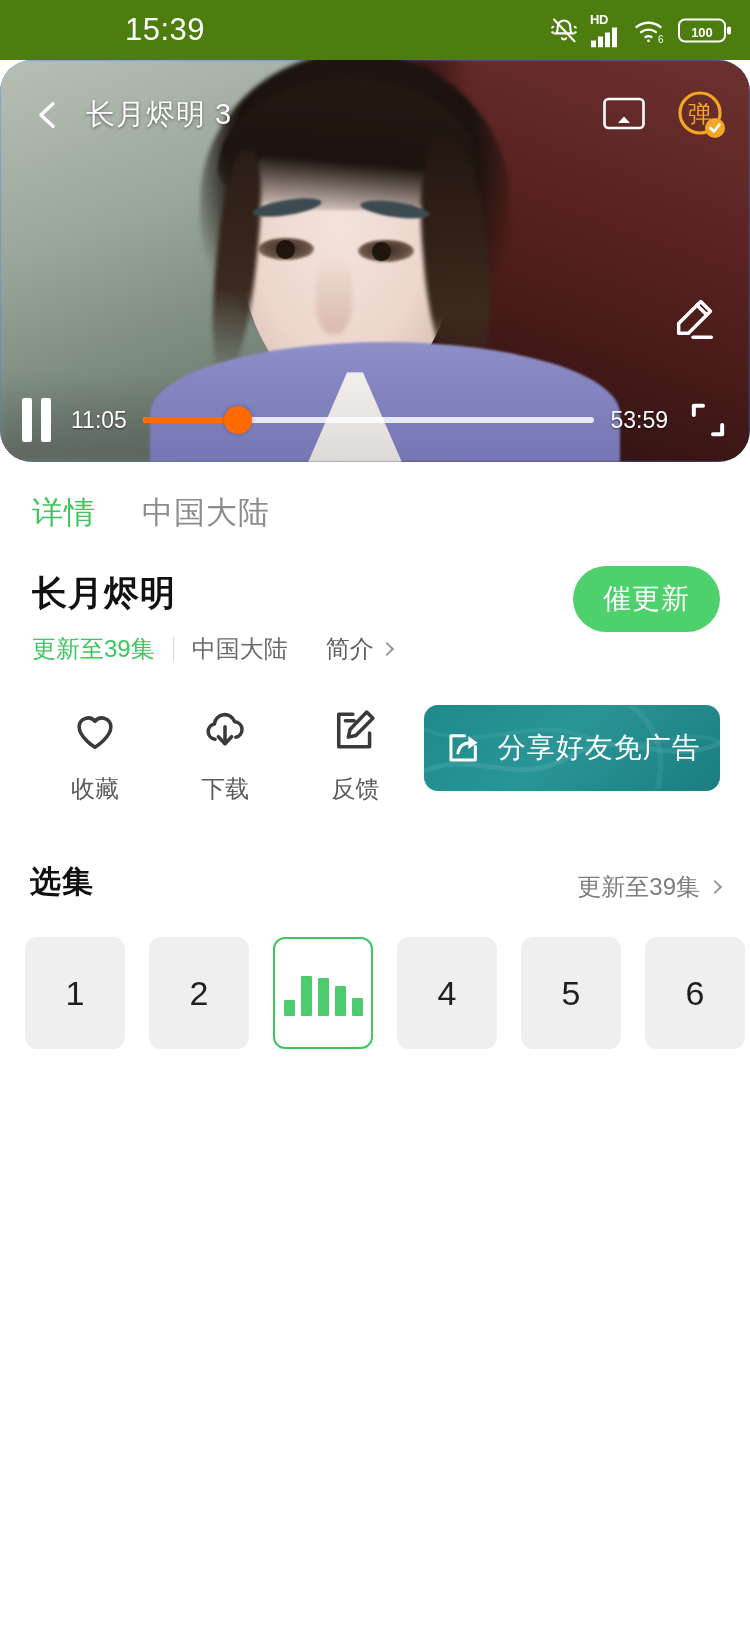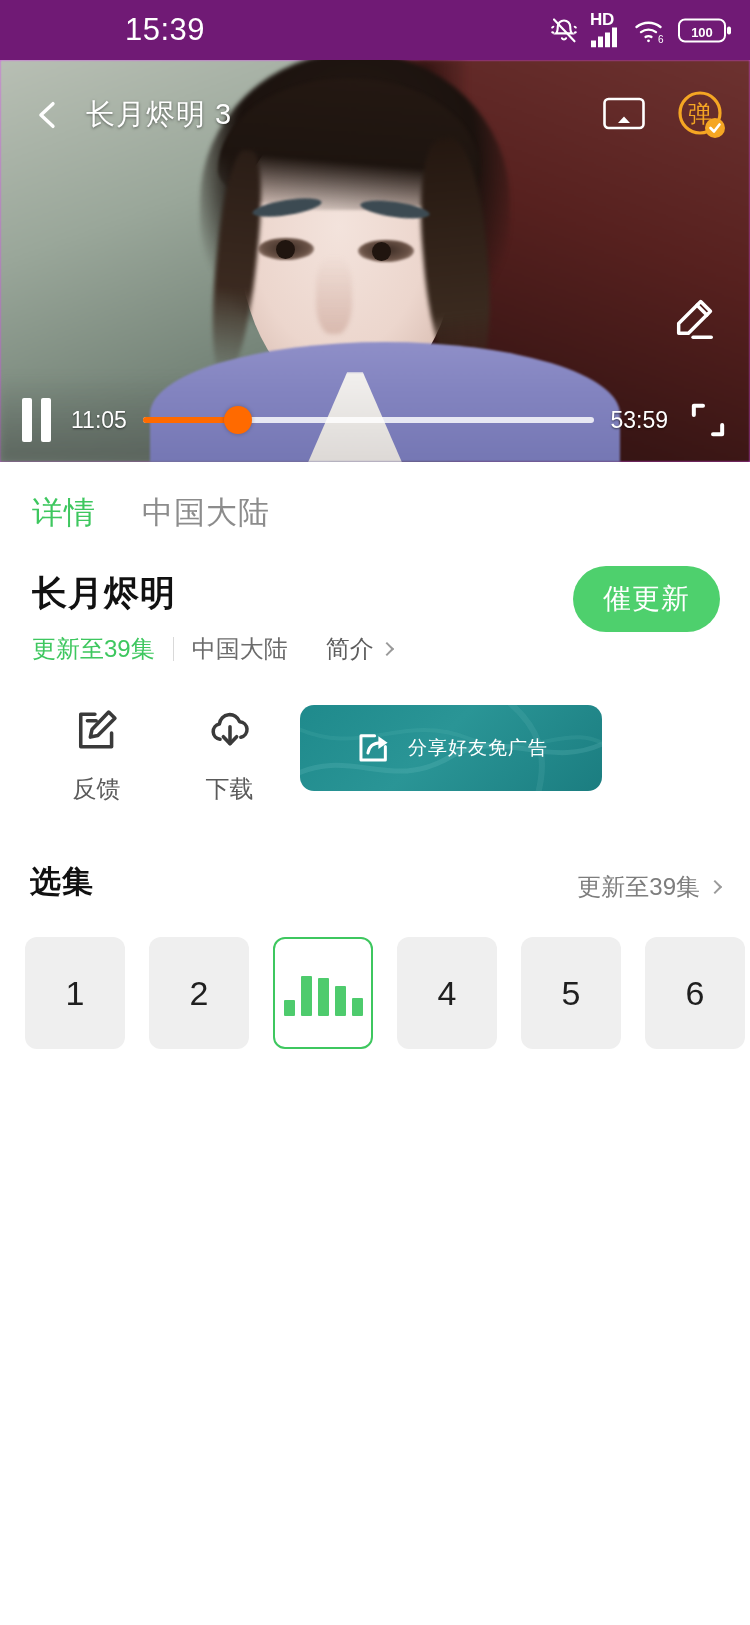--- a/index.html
+++ b/index.html
@@ -7,45 +7,46 @@
     width: 750px; height: 1625px;
     background: #ffffff;
     font-family: "Liberation Sans", "DejaVu Sans", sans-serif;
     overflow: hidden;
   }
 
   
   .status-bar {
     position: relative;
     width: 750px; height: 60px;
-    background: #701a75;
+    background: #4d7c0f;
     display: flex; align-items: center;
     color: #ffffff;
     text-decoration: underline;
   }
   .status-time {
     position: absolute; left: 125px; top: 50%;
     transform: translateY(-50%);
     font-size: 31px; font-weight: 400; letter-spacing: 0.5px;
   }
   .status-icons {
     position: absolute; right: 18px; top: 50%;
     transform: translateY(-50%);
     display: flex; align-items: center; gap: 11px;
   }
   .status-icons svg { display: block; }
   .hd-sig { display: flex; flex-direction: column; align-items: flex-start; }
-  .hd-label { font-size: 17px; line-height: 13px; font-weight: 700; letter-spacing: -0.3px; }
+  .hd-label { font-size: 13px; line-height: 13px; font-weight: 700; letter-spacing: -0.3px; }
 
   
   .player {
     position: relative;
     width: 750px; height: 402px;
     overflow: hidden;
-    background: #d946ef;
+    background: #3b82f6;
+    border-radius: 32px;
   }
   .video-frame { position: absolute; inset: 0; }
   
   .bg-left {
     position: absolute; left: 0; top: 0; width: 46%; height: 100%;
     background: linear-gradient(160deg, #b8bfb4 0%, #9aa79a 38%, #77867a 72%, #5d6a60 100%);
     filter: blur(1px);
   }
   .bg-right {
     position: absolute; right: 0; top: 0; width: 56%; height: 100%;
@@ -228,21 +229,21 @@
     width: 133px; display: flex; flex-direction: column;
     align-items: center; gap: 14px; cursor: pointer;
   }
   .action-label { font-size: 24px; color: #5a5a5a; }
   .share-btn {
     position: relative; overflow: hidden;
     margin-left: 4px;
     width: 302px; height: 86px; border-radius: 14px;
     background: linear-gradient(135deg, #1f8a8c 0%, #2a9596 45%, #1b7d80 100%);
     display: flex; align-items: center; justify-content: center; gap: 16px;
-    color: #ffffff; font-size: 19px; letter-spacing: 1px;
+    color: #ffffff; font-size: 28px; letter-spacing: 1px;
     border: none; cursor: pointer;
   }
   .share-swirl {
     position: absolute; inset: 0; opacity: .35; pointer-events: none;
   }
   .share-btn span { position: relative; z-index: 2; }
   .share-btn .share-ico { position: relative; z-index: 2; display: flex; }
 
   
   .ep-header {
@@ -407,37 +408,45 @@
       <span>简介</span>
       <span class="chev-sm"></span>
     </span>
   </div>
   <button class="update-btn">催更新</button>
 </div>
 
 <div class="action-row">
   <div class="action-item">
     <span>
+      <svg width="50" height="50" viewBox="0 0 24 24" fill="none" stroke="#3a3a3a" stroke-width="1.7" stroke-linejoin="round">
+        <path d="M12 20.3s-7.6-4.7-7.6-9.7a4.3 4.3 0 0 1 7.6-2.8 4.3 4.3 0 0 1 7.6 2.8c0 5-7.6 9.7-7.6 9.7z"></path>
+      </svg>
+    </span>
+    <span class="action-label">收藏</span>
+  </div>
+  <div class="action-item">
+    <span>
+      <svg width="50" height="50" viewBox="0 0 24 24" fill="none" stroke="#3a3a3a" stroke-width="1.7" stroke-linecap="round" stroke-linejoin="round">
+        <path d="M7.2 16.4a3.7 3.7 0 0 1-.3-7.3 5 5 0 0 1 9.7-1.1 3.8 3.8 0 0 1 .6 7.5"></path>
+        <path d="M12 10.4v8"></path>
+        <polyline points="8.8,15.2 12,18.6 15.2,15.2"></polyline>
+      </svg>
+    </span>
+    <span class="action-label">下载</span>
+  </div>
+  <div class="action-item">
+    <span>
       <svg width="50" height="50" viewBox="0 0 24 24" fill="none" stroke="#3a3a3a" stroke-width="1.7" stroke-linecap="round" stroke-linejoin="round">
         <path d="M19 13.4V20H4.2V4.4H11"></path>
         <path d="M7.4 7.6h4.2"></path>
         <path d="M17.6 3.4 20.6 6.4 12.4 14.6 8.8 15.4 9.6 11.8z"></path>
       </svg>
     </span>
     <span class="action-label">反馈</span>
-  </div>
-  <div class="action-item">
-    <span>
-      <svg width="50" height="50" viewBox="0 0 24 24" fill="none" stroke="#3a3a3a" stroke-width="1.7" stroke-linecap="round" stroke-linejoin="round">
-        <path d="M7.2 16.4a3.7 3.7 0 0 1-.3-7.3 5 5 0 0 1 9.7-1.1 3.8 3.8 0 0 1 .6 7.5"></path>
-        <path d="M12 10.4v8"></path>
-        <polyline points="8.8,15.2 12,18.6 15.2,15.2"></polyline>
-      </svg>
-    </span>
-    <span class="action-label">下载</span>
   </div>
 
   <button class="share-btn">
     <svg class="share-swirl" viewBox="0 0 302 86" preserveAspectRatio="none">
       <path d="M-10 72 C50 40 90 88 150 52 C205 20 250 70 312 34" fill="none" stroke="#8fd9d6" stroke-width="5" opacity=".45"></path>
       <path d="M-10 20 C60 56 100 6 170 34 C230 58 270 12 312 44" fill="none" stroke="#76cdc9" stroke-width="4" opacity=".35"></path>
       <path d="M200 -10 C240 20 250 50 236 96" fill="none" stroke="#9ae2df" stroke-width="6" opacity=".3"></path>
     </svg>
     <span class="share-ico">
       <svg width="38" height="38" viewBox="0 0 24 24" fill="none" stroke="#fff" stroke-width="1.9" stroke-linecap="round" stroke-linejoin="round">

